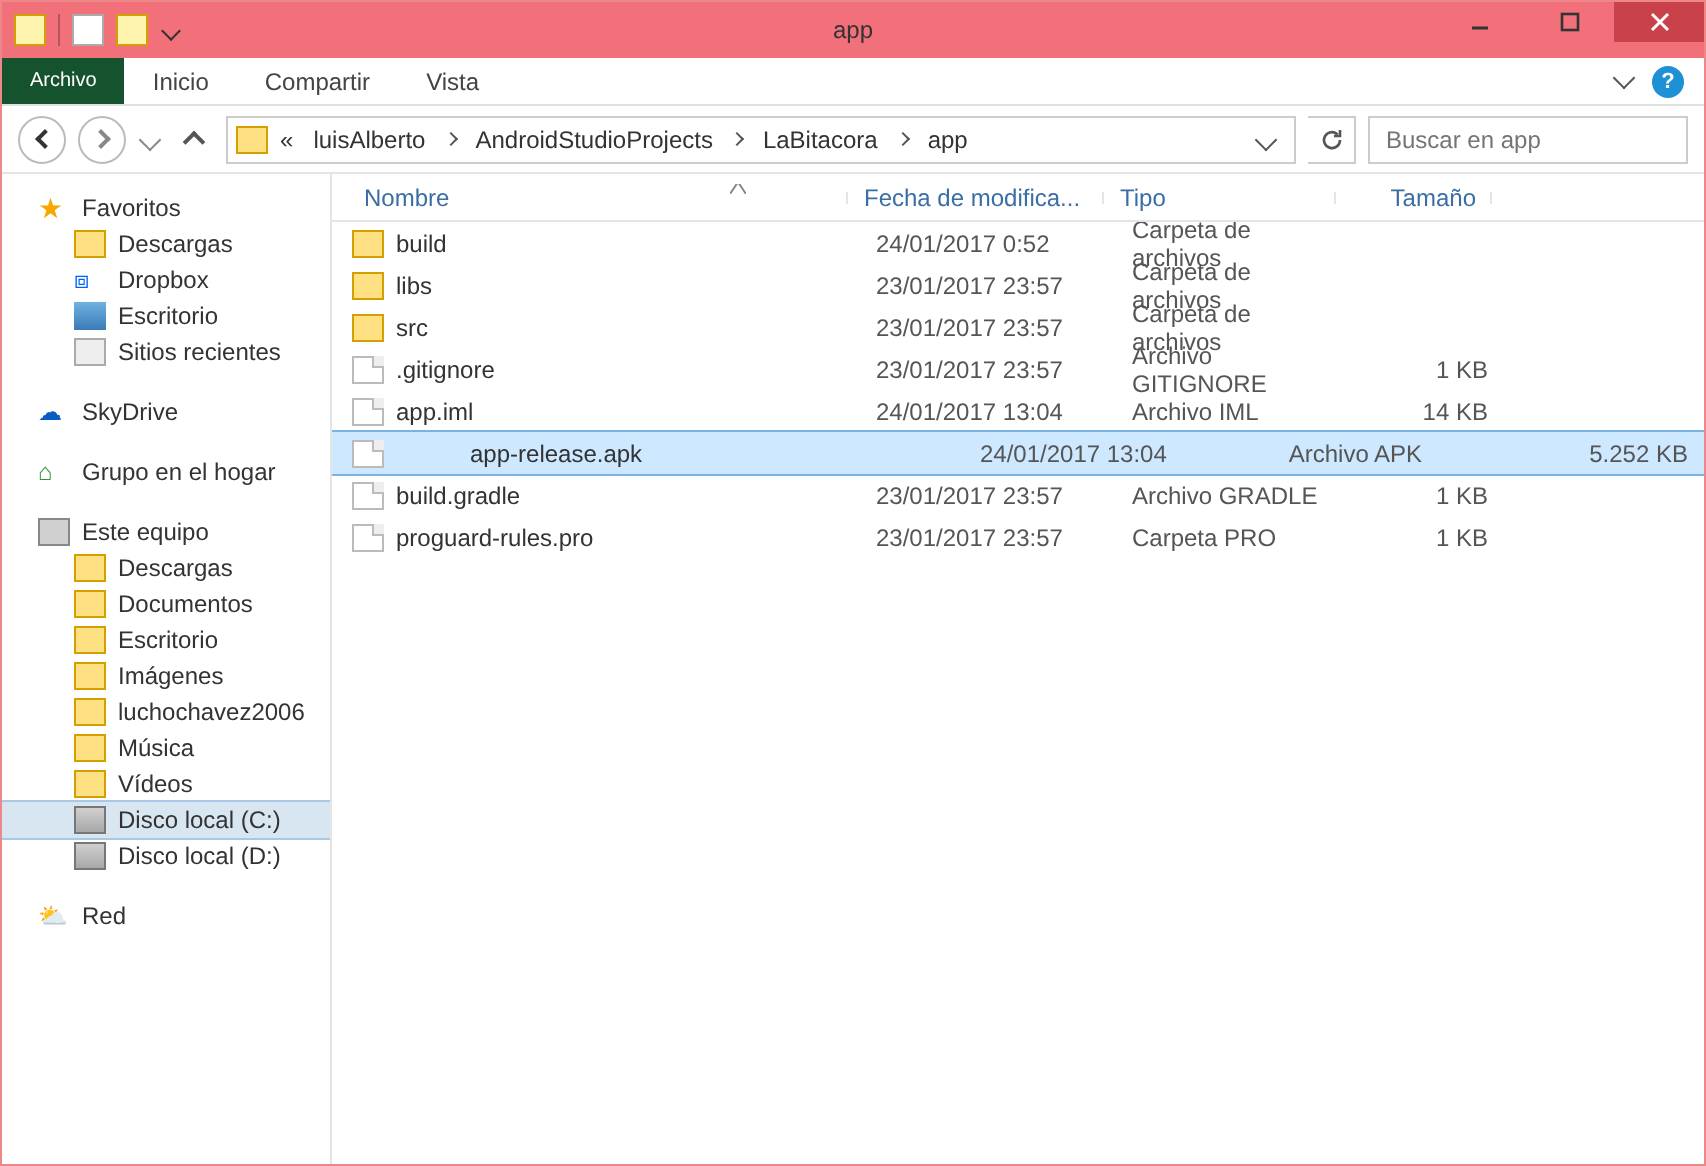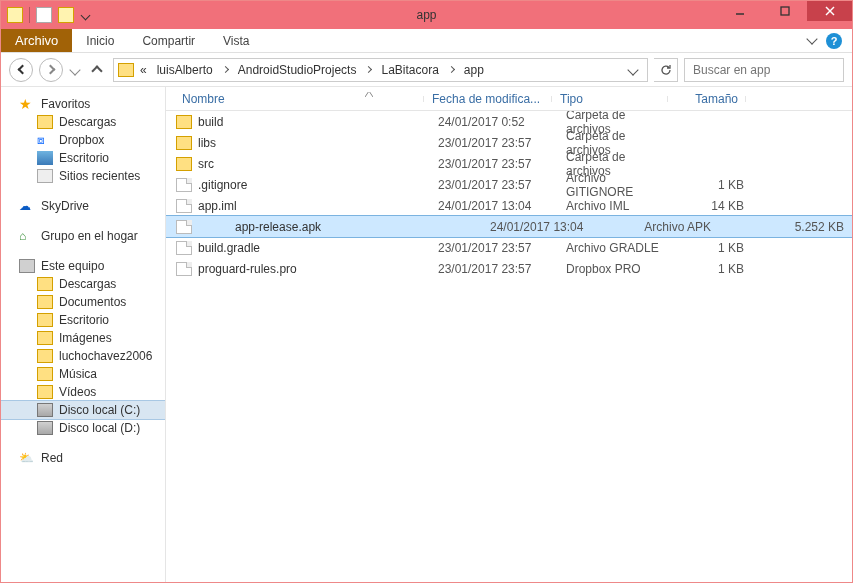--- a/index.html
+++ b/index.html
@@ -13,21 +13,21 @@
   .titlebar .qat .qat-icon { width: 16px; height: 16px; background: #fff3b0; border: 1px solid #d4a000; display:inline-block;}
   .titlebar .qat .sep { width:1px; height:16px; background: rgba(0,0,0,0.25);}
   .titlebar .qat .chev { width: 7px; height: 7px; border-right: 1px solid #333; border-bottom: 1px solid #333; transform: rotate(45deg); margin-left:2px;}
   .titlebar .title { position: absolute; left: 0; right: 0; text-align: center; color: #333; font-size: 12px;}
   .titlebar .winctrl { margin-left: auto; display: flex; height: 100%; }
   .winbtn { width: 45px; height: 20px; display:flex; align-items:center; justify-content:center; color:#333; font-size:12px;}
   .winbtn.close { background: #c8414b; color:#fff; width:45px;}
   .winbtn svg { width:10px; height:10px;}
 
   .ribbonbar { height: 24px; display: flex; align-items: stretch; border-bottom: 1px solid #e0e0e0;}
-  .ribbon-file { background: #a16207; color:#fff; padding: 0 14px; display:flex; align-items:center; font-size:13px;}
+  .ribbon-file { background: #14532d; color:#fff; padding: 0 14px; display:flex; align-items:center; font-size:10px;}
   .ribbon-tab { padding: 0 14px; display:flex; align-items:center; color:#444; font-size:12px;}
   .ribbon-right { margin-left:auto; display:flex; align-items:center; gap:10px; padding-right:10px;}
   .ribbon-right .chev { width:8px; height:8px; border-right:1px solid #555; border-bottom:1px solid #555; transform: rotate(45deg); margin-top:-3px;}
   .help-icon { width:16px; height:16px; border-radius:50%; background:#1e90d6; color:#fff; display:flex; align-items:center; justify-content:center; font-weight:bold; font-size:11px;}
 
   .addrbar { height: 34px; display:flex; align-items:center; gap:6px; padding: 0 8px; border-bottom:1px solid #e5e5e5;}
   .navbtn { width:24px; height:24px; border:1px solid #bbb; border-radius:50%; display:flex; align-items:center; justify-content:center; color:#888;}
   .navbtn.enabled { color:#333;}
   .navbtn .arr { width:7px; height:7px; border-top:2px solid currentColor; border-left:2px solid currentColor; transform: rotate(-45deg); margin-left:2px;}
   .navbtn.fwd .arr { transform: rotate(135deg); margin-left:-2px;}
@@ -320,21 +320,21 @@
             <span class="ficon file"></span>
             <span class="name">build.gradle</span>
             <span class="date">23/01/2017 23:57</span>
             <span class="type">Archivo GRADLE</span>
             <span class="size">1 KB</span>
           </div>
           <div class="row">
             <span class="ficon file"></span>
             <span class="name">proguard-rules.pro</span>
             <span class="date">23/01/2017 23:57</span>
-            <span class="type">Dropbox PRO</span>
+            <span class="type">Carpeta PRO</span>
             <span class="size">1 KB</span>
           </div>
         </div>
     </div>
   </div>
 
 
 </div>
 
 </body></html>

